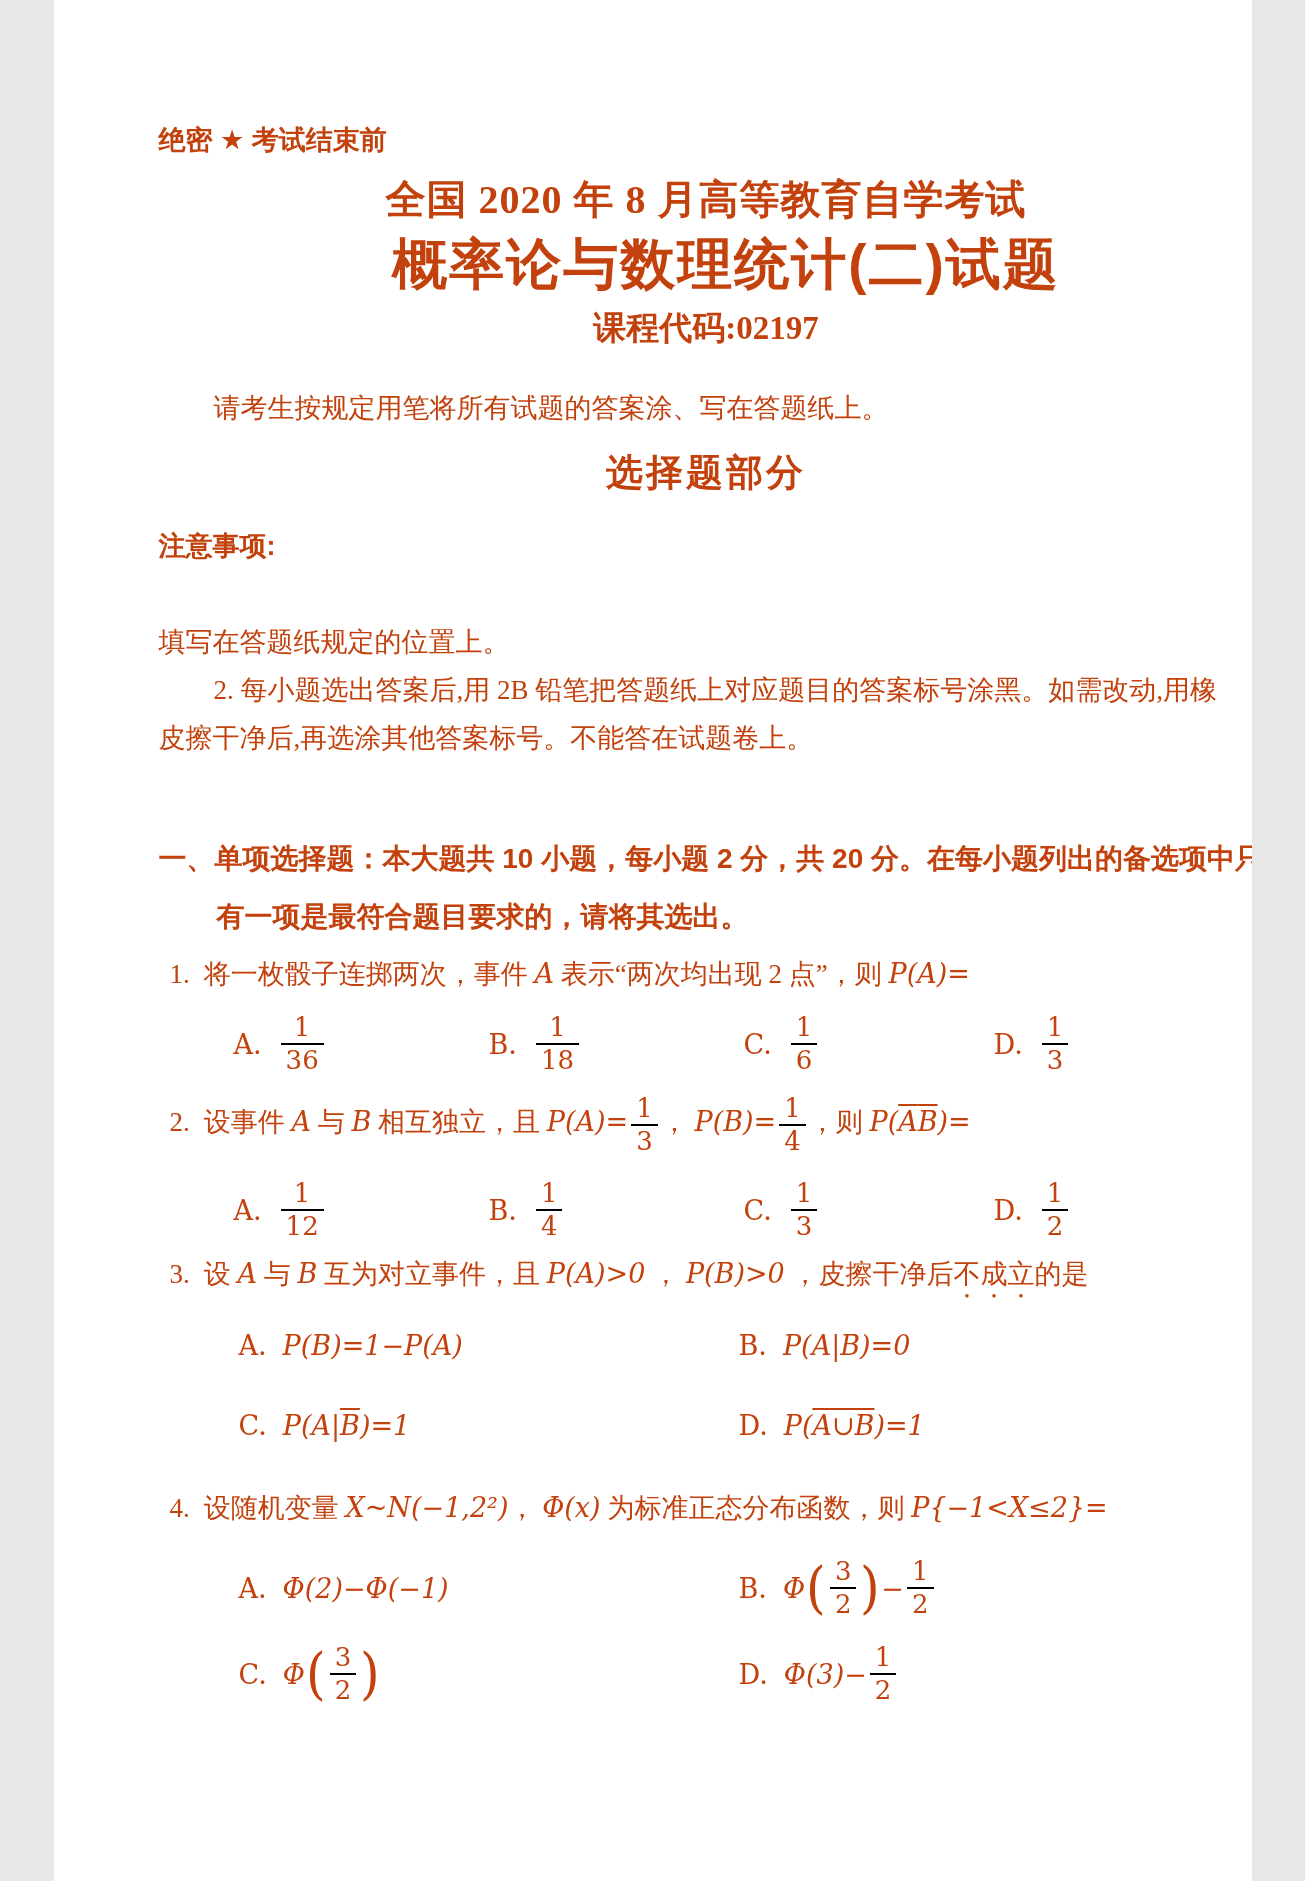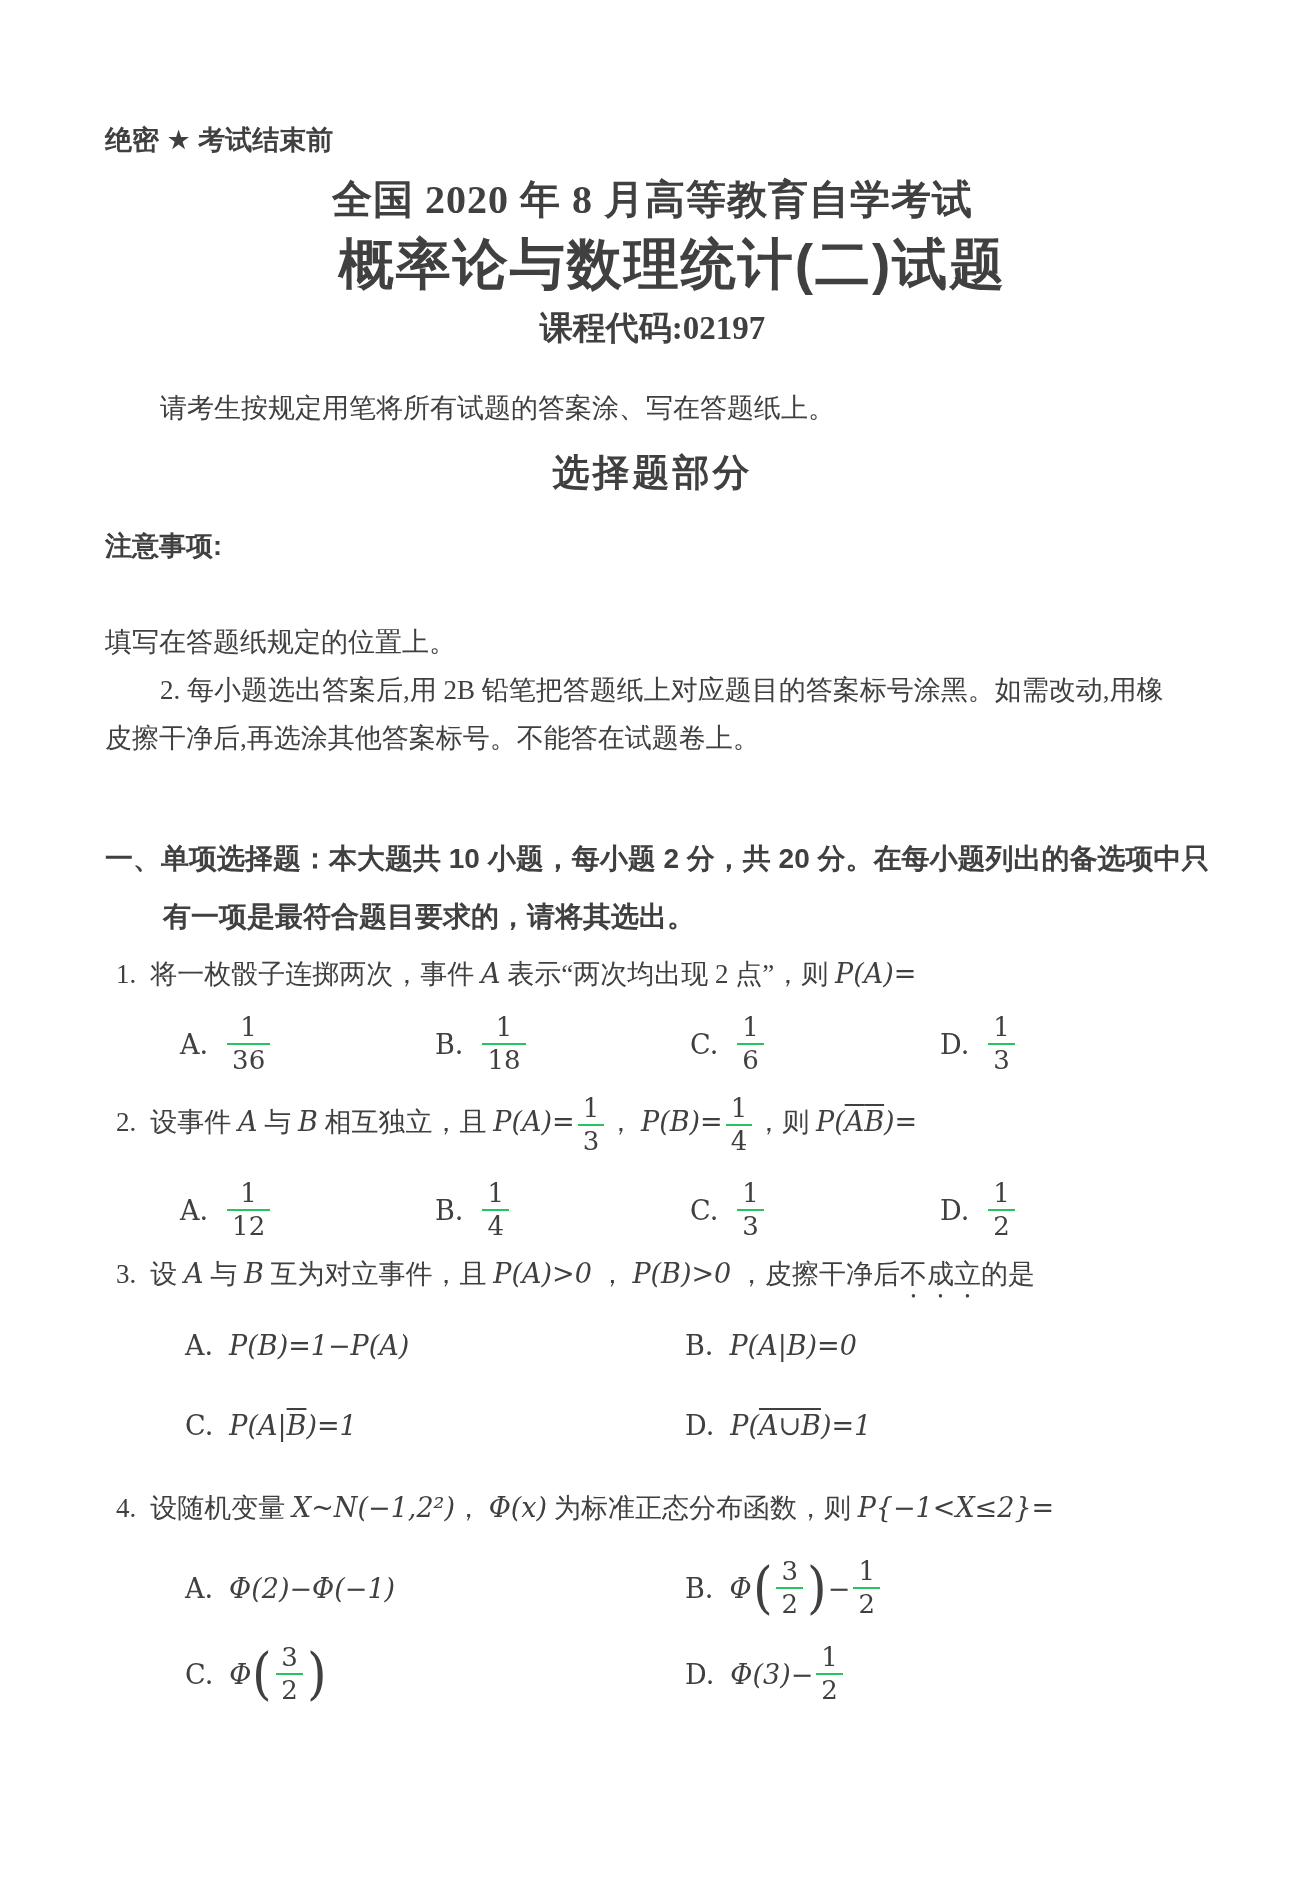--- a/index.html
+++ b/index.html
@@ -1,18 +1,18 @@
 <!DOCTYPE html>
 <html><head>
 <meta charset="utf-8">
 <style>
   html,body { margin:0; padding:0; background:#e8e8e8; }
   .page {
-    position:relative; width:1305px; height:1881px; margin:0 auto;
-    background:#ffffff; color:#404040;
+    position:relative; width:1198px; height:1881px; margin:0 auto;
+    background:#ffffff; color:#c2410c;
     font-family:"Liberation Serif","DejaVu Serif",serif;
     overflow:hidden;
   }
   .abs { position:absolute; white-space:nowrap; }
   .center { left:0; width:1305px; text-align:center; }
 
   .secrecy { font-family:"Liberation Sans","DejaVu Sans",sans-serif; font-weight:bold; font-size:27px; }
   .title1  { font-size:40px; font-weight:bold; letter-spacing:1px; }
   .title2  { font-family:"Liberation Sans","DejaVu Sans",sans-serif; font-size:55px; font-weight:bold; letter-spacing:2px; }
   .course  { font-size:33px; font-weight:bold; }
@@ -27,21 +27,21 @@
   .emph {
     -webkit-text-emphasis:filled dot; -webkit-text-emphasis-position:under right;
     text-emphasis:filled dot; text-emphasis-position:under right;
   }
 
   
   .frac { display:inline-flex; flex-direction:column; align-items:center;
           vertical-align:middle; font-family:"DejaVu Serif","Liberation Serif",serif;
           font-size:26px; line-height:1.2; margin:0 3px; }
   .fnum { display:block; padding:0 5px; }
-  .fden { display:block; border-top:2px solid #22c55e; padding:0 5px; }
+  .fden { display:block; border-top:2px solid #000000; padding:0 5px; }
 
   
   .optrow4 { display:grid; grid-template-columns:255px 255px 250px auto; align-items:center; font-size:27px; }
   .optrow2 { display:grid; grid-template-columns:500px auto; align-items:center; font-size:27px; }
   .opt { display:inline-flex; align-items:center; }
   .olabel { margin-right:16px; font-family:"DejaVu Serif","Liberation Serif",serif; }
   .expr { display:inline-flex; align-items:center; }
   .bigp { font-family:"DejaVu Serif","Liberation Serif",serif; font-size:56px; font-weight:400;
           line-height:0.9; transform:scaleX(0.9); }
 

